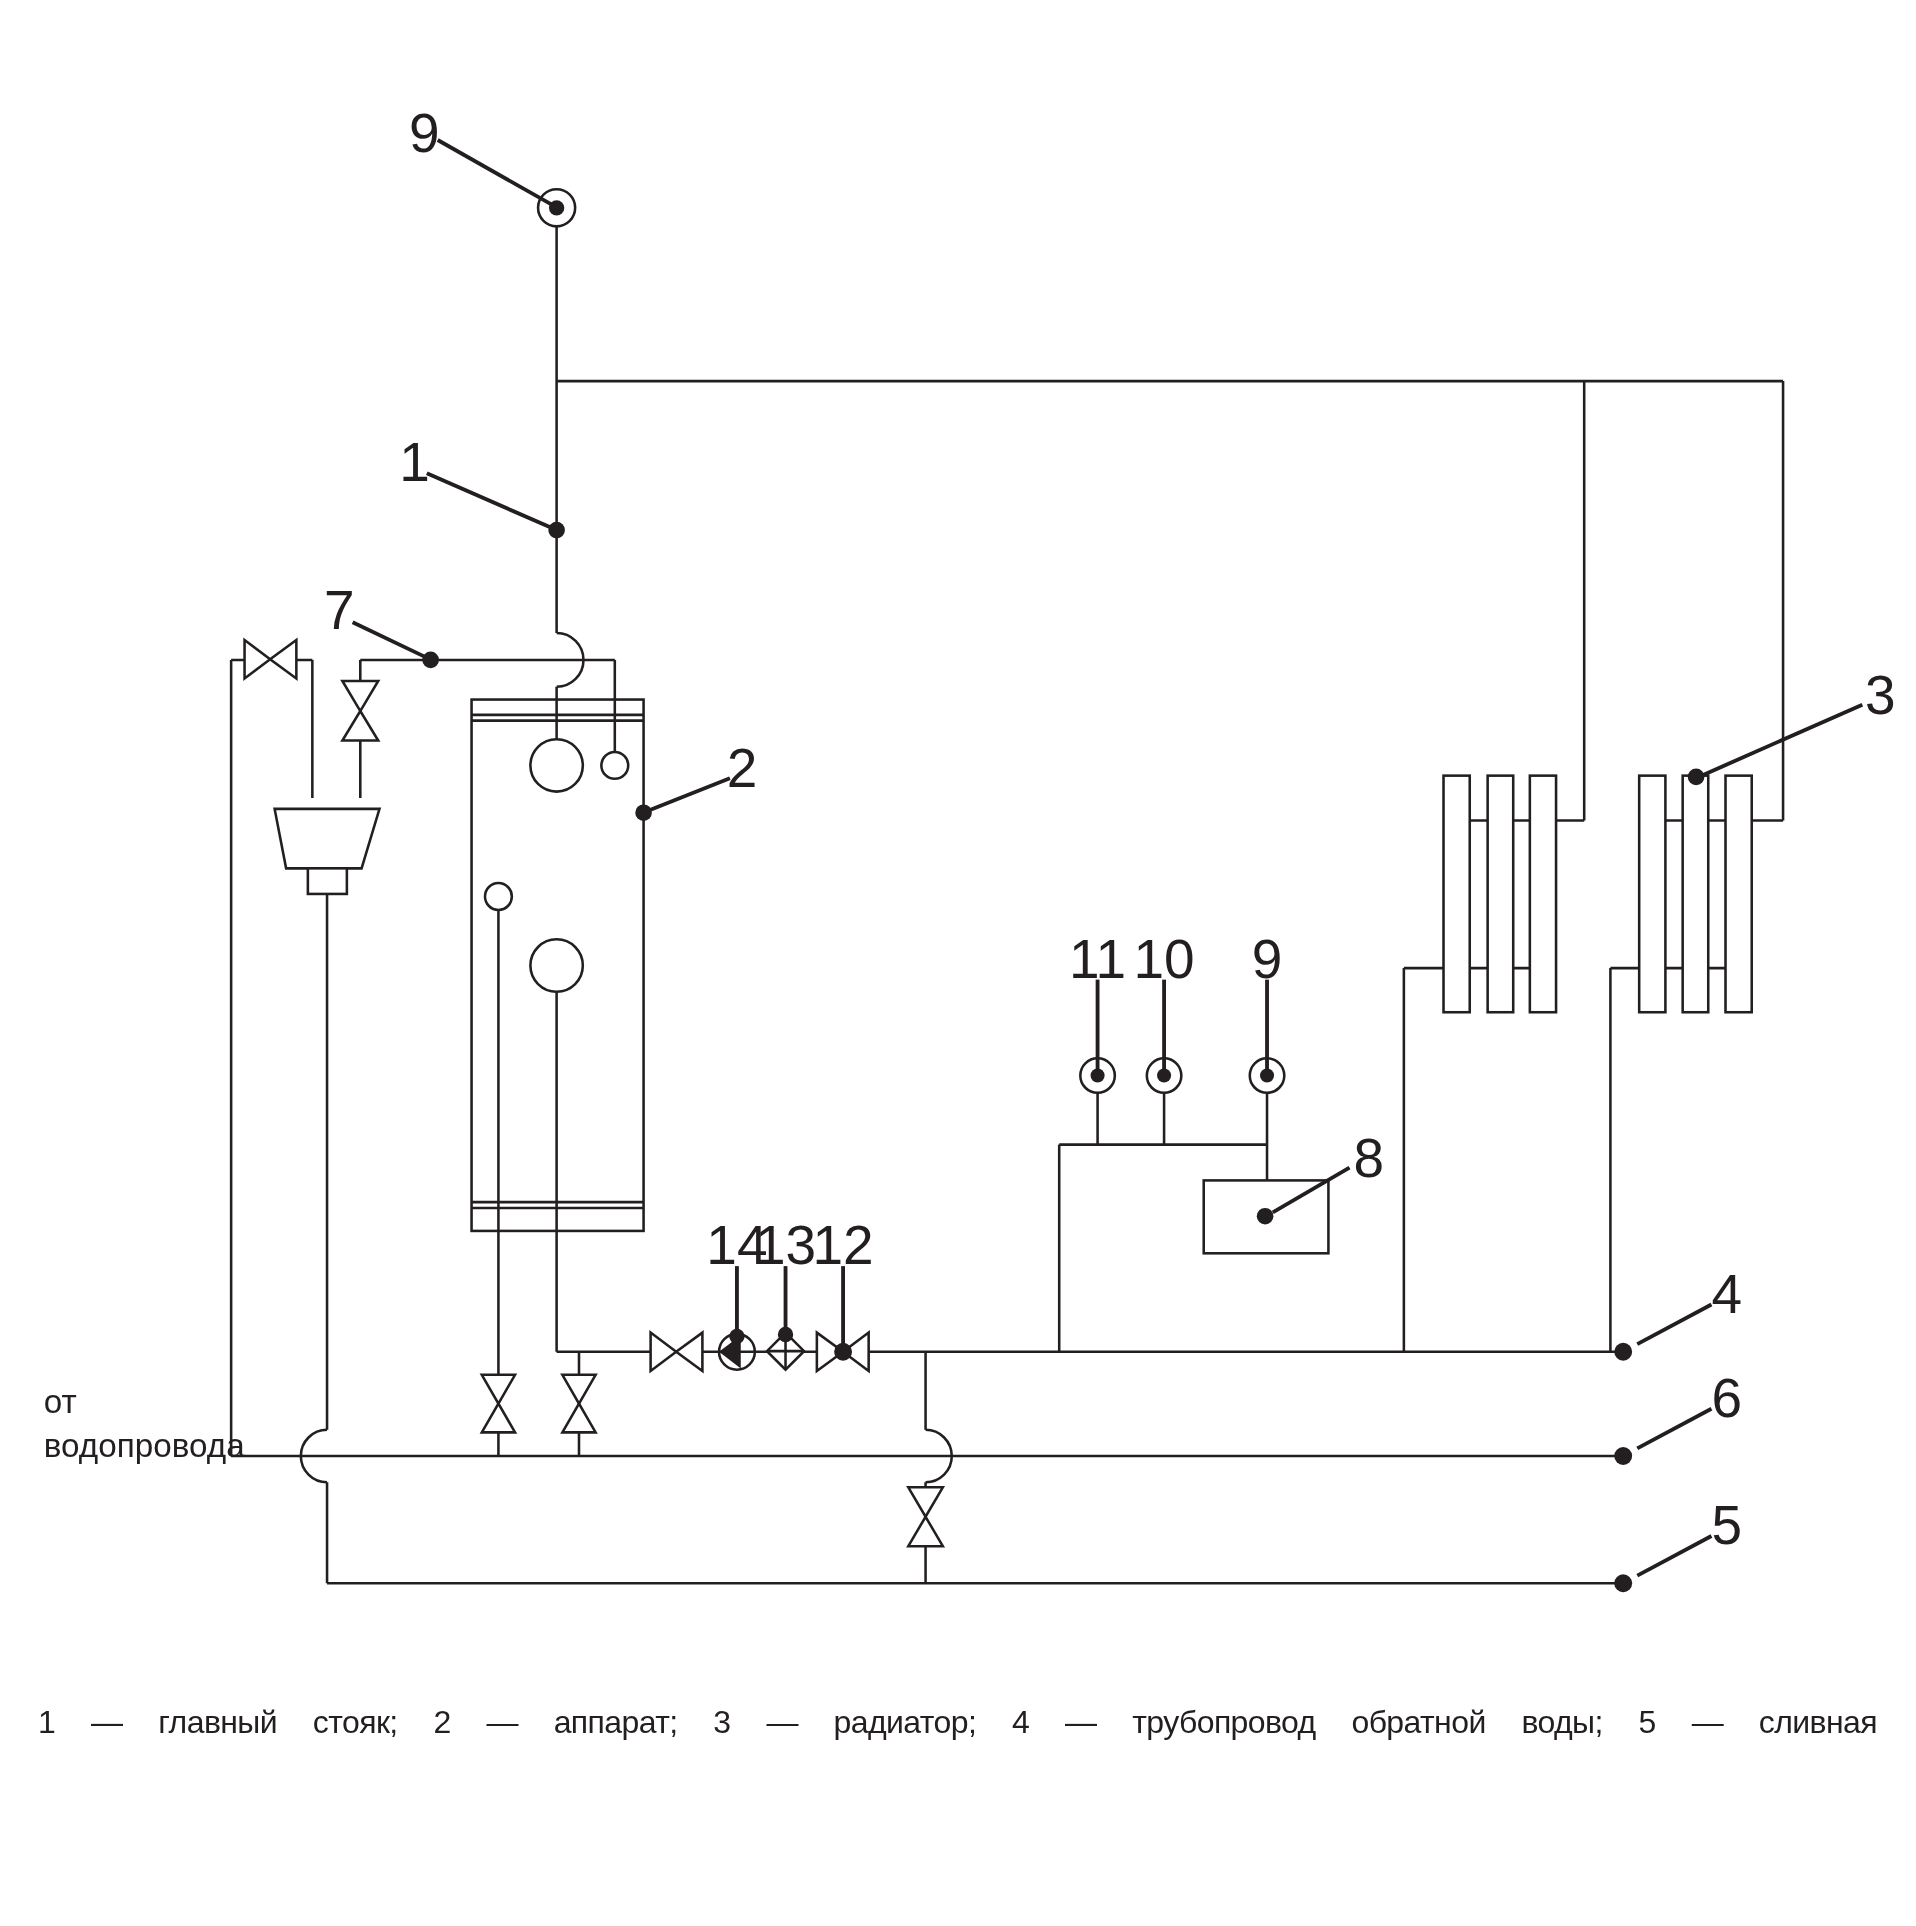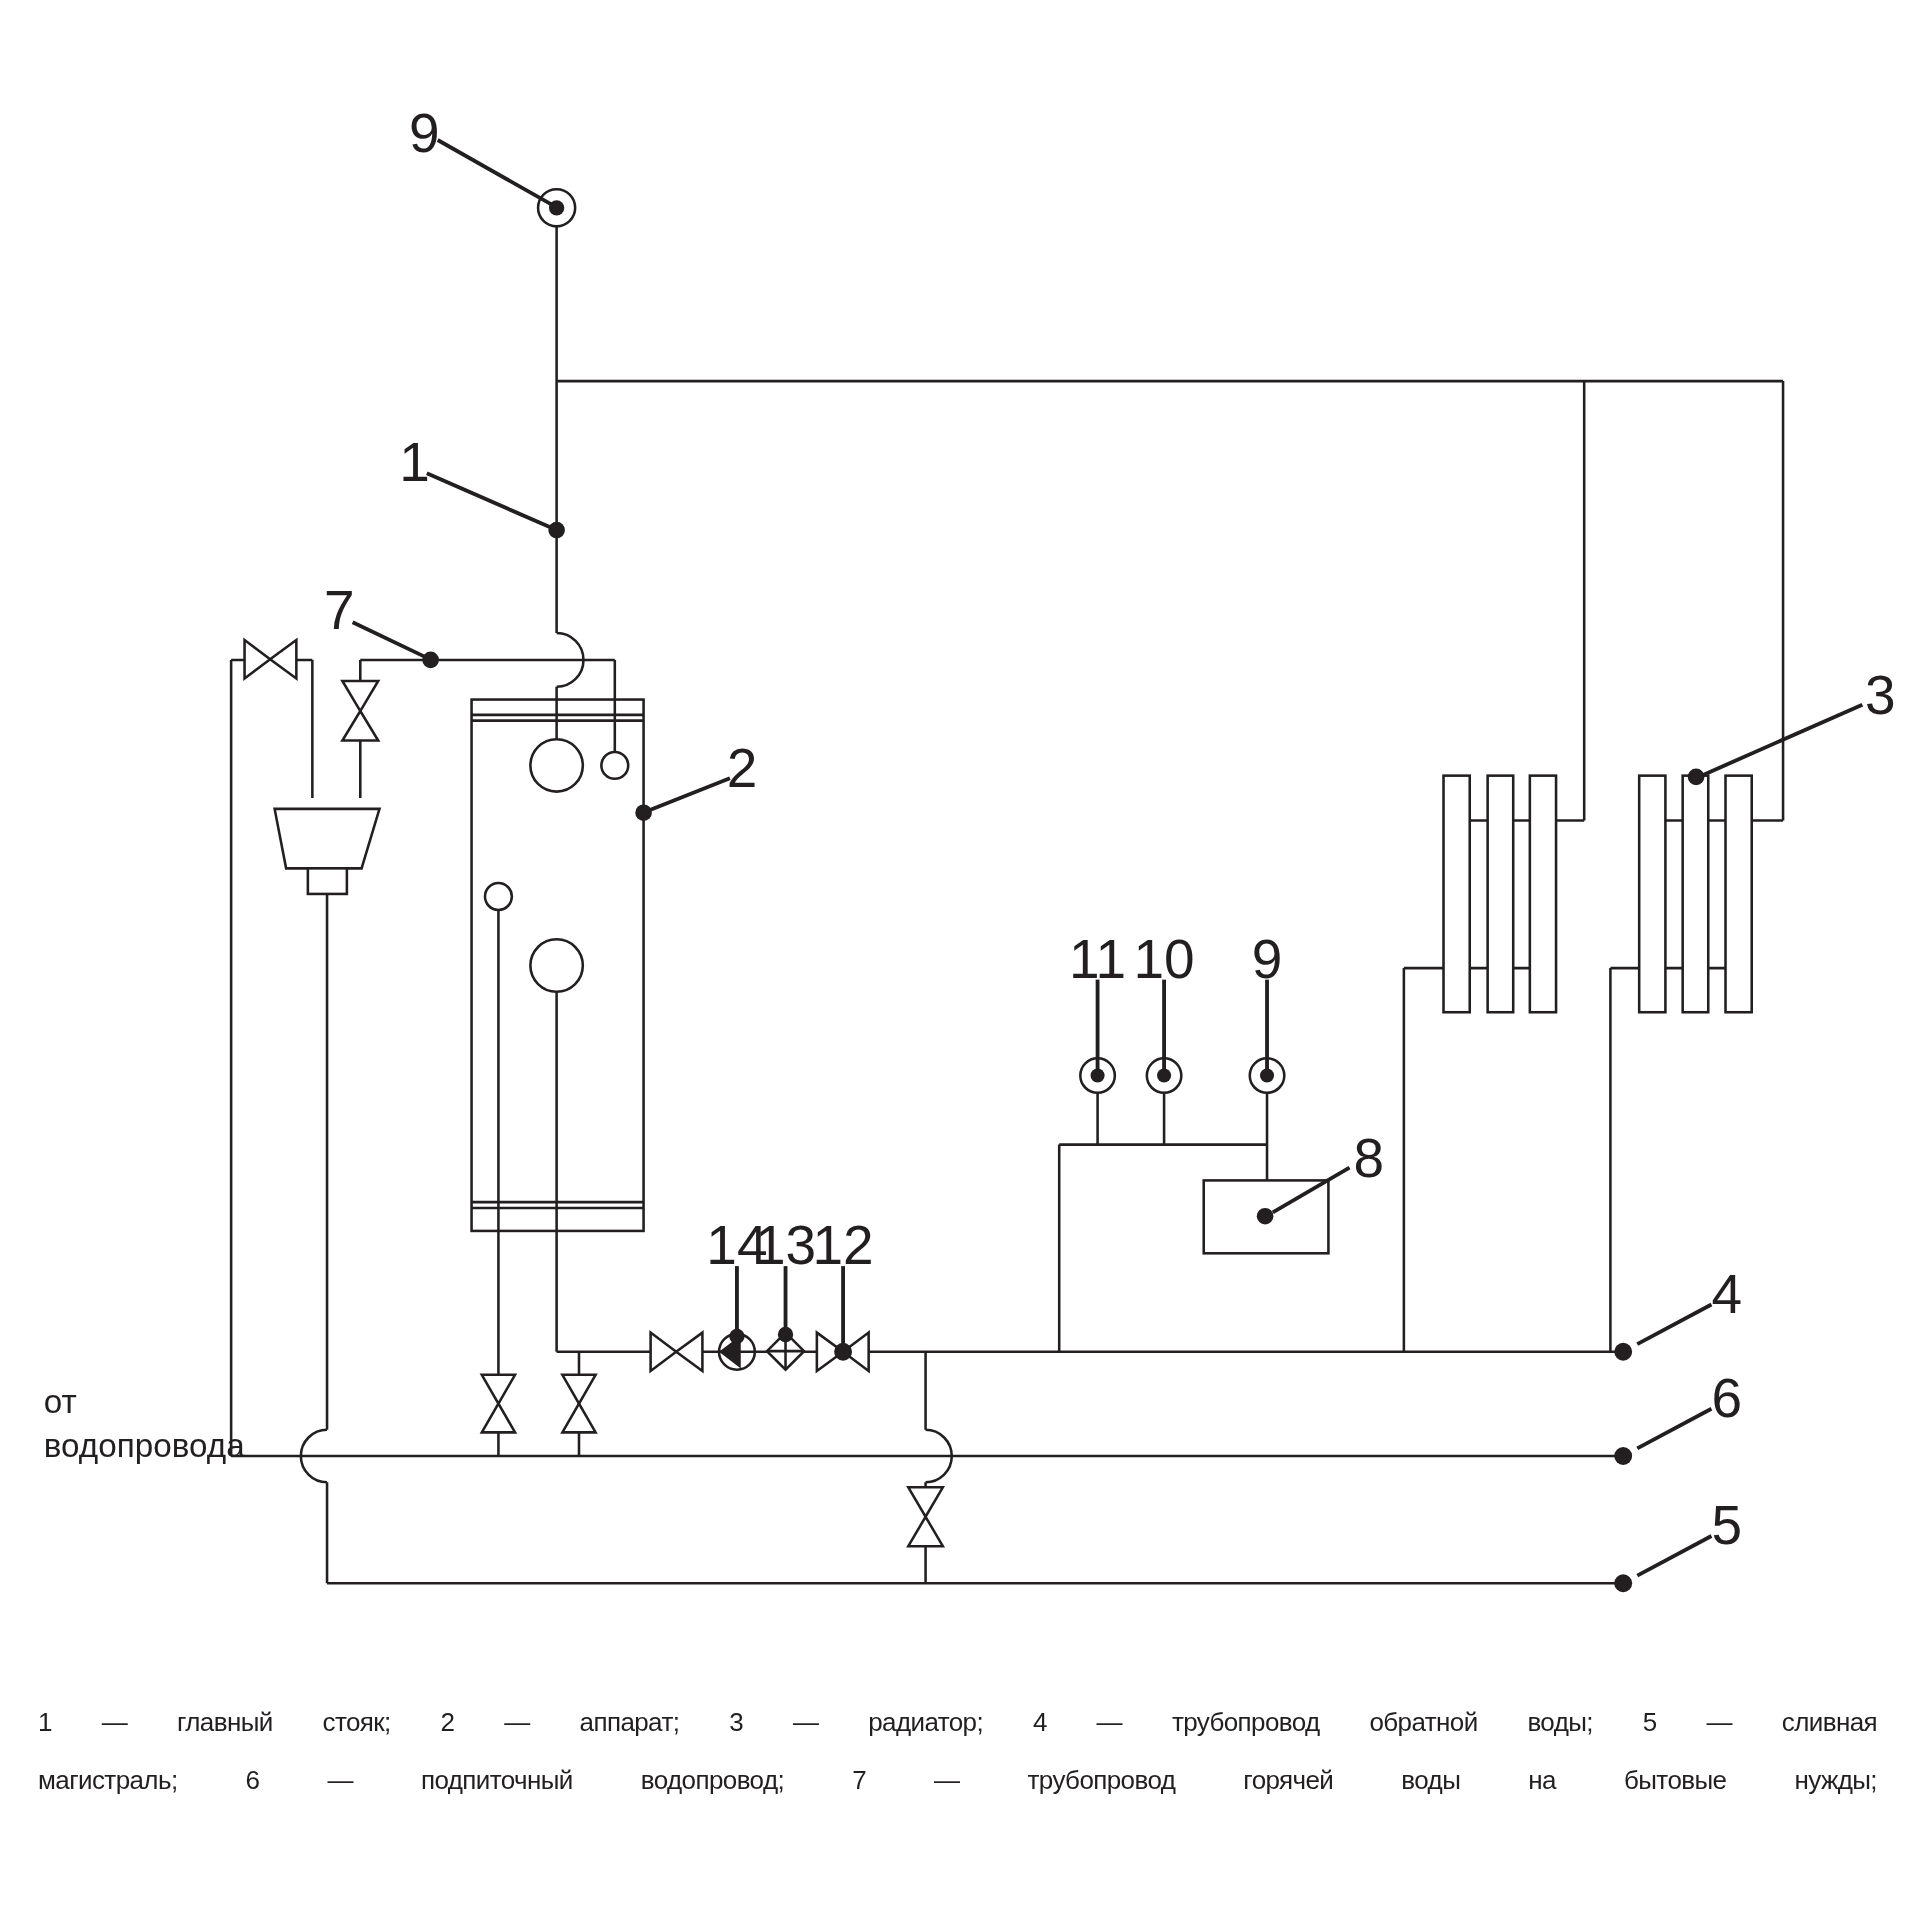--- a/index.html
+++ b/index.html
@@ -11,21 +11,21 @@
   }
   svg { position:absolute; left:0; top:0; }
   .pipe   { stroke:var(--ink); stroke-width:4; fill:none; }
   .sym    { stroke:var(--ink); stroke-width:4; fill:var(--bg); }
   .solid  { fill:var(--ink); stroke:none; }
   .leader { stroke:var(--ink); stroke-width:6; fill:none; }
   .callout { font-size:86px; fill:var(--ink); text-anchor:middle; }
   .supply-text { font-size:52px; fill:var(--ink); }
   .legend {
     position:absolute; left:38px; top:1693px; width:1839px;
-    color:var(--ink); font-size:26px; line-height:58px; letter-spacing:-0.6px;
+    color:var(--ink); font-size:32px; line-height:58px; letter-spacing:-0.6px;
   }
   .legend .line { text-align:justify; text-align-last:justify; white-space:normal; }
 </style>
 </head>
 <body>
 
 <div class="stage">
 <svg viewBox="0 0 2997 3012" width="1917" height="1926">
 
   <g>
@@ -219,16 +219,15 @@
   </g>
 
   <g>
     <text class="supply-text" x="68" y="2210">от</text>
     <text class="supply-text" x="68" y="2278">водопровода</text>
   </g>
 </svg>
 
 <div class="legend">
   <div class="line">1 — главный стояк; 2 — аппарат; 3 — радиатор; 4 — трубопровод обратной воды; 5 — сливная</div>
-  <div class="line">магистраль; 6 — подпиточный водопровод; 7 — трубопровод горячей воды на бытовые нужды;</div>
 </div>
 </div>
 
 
 </body></html>

